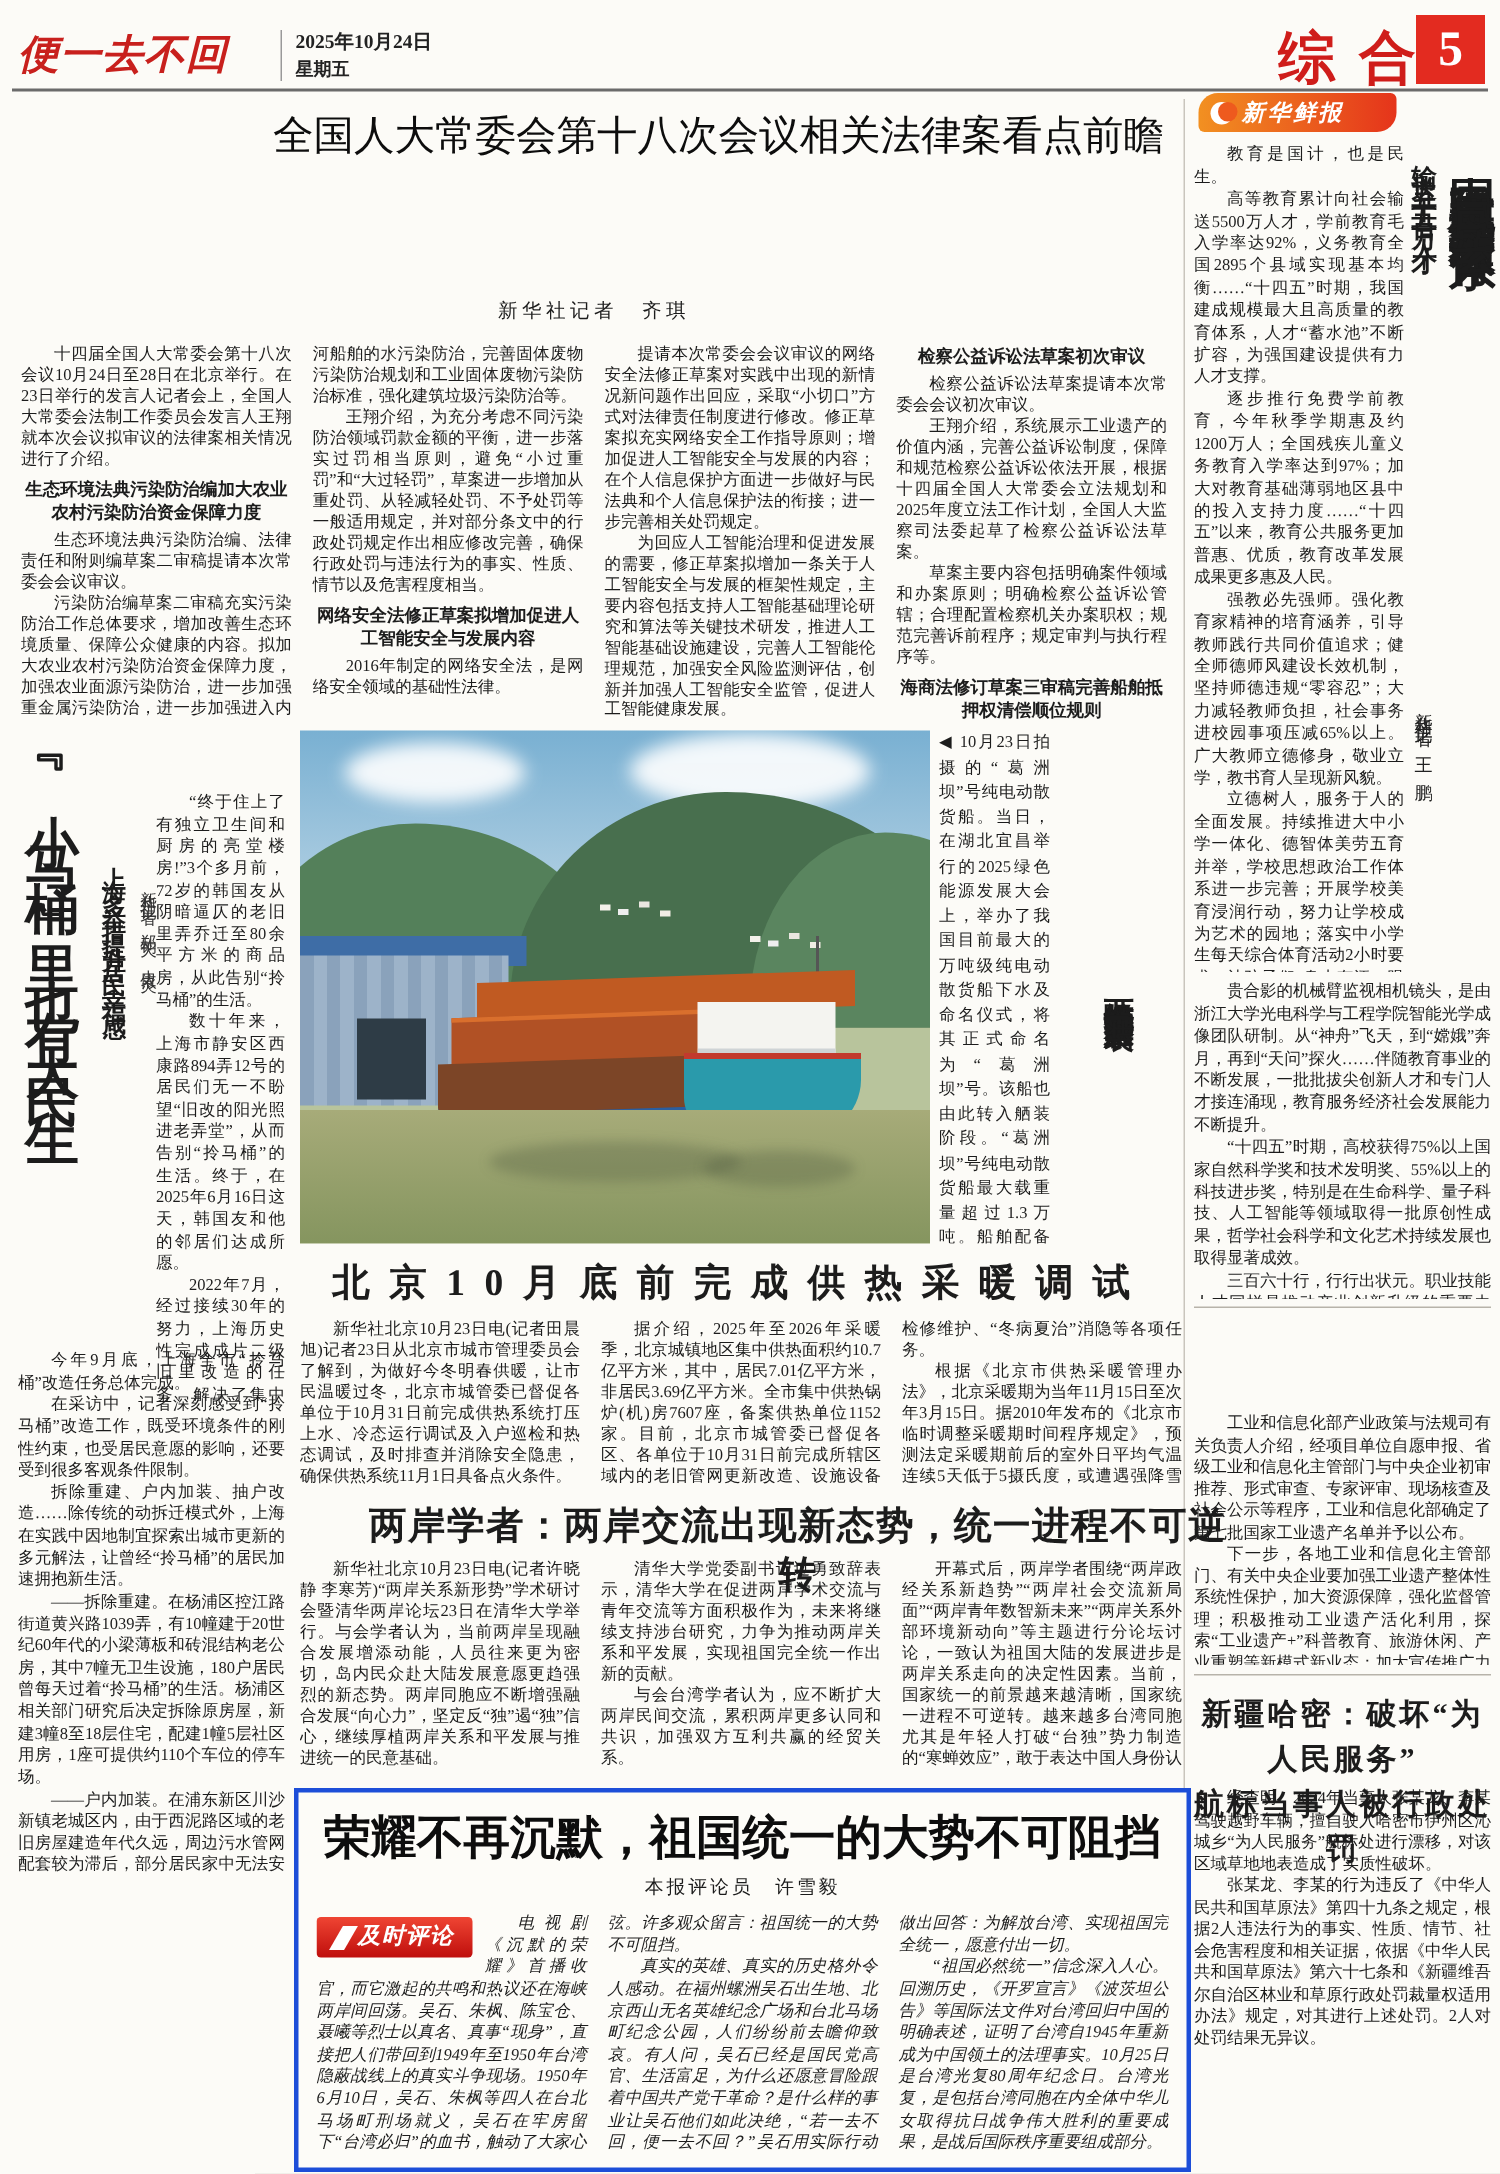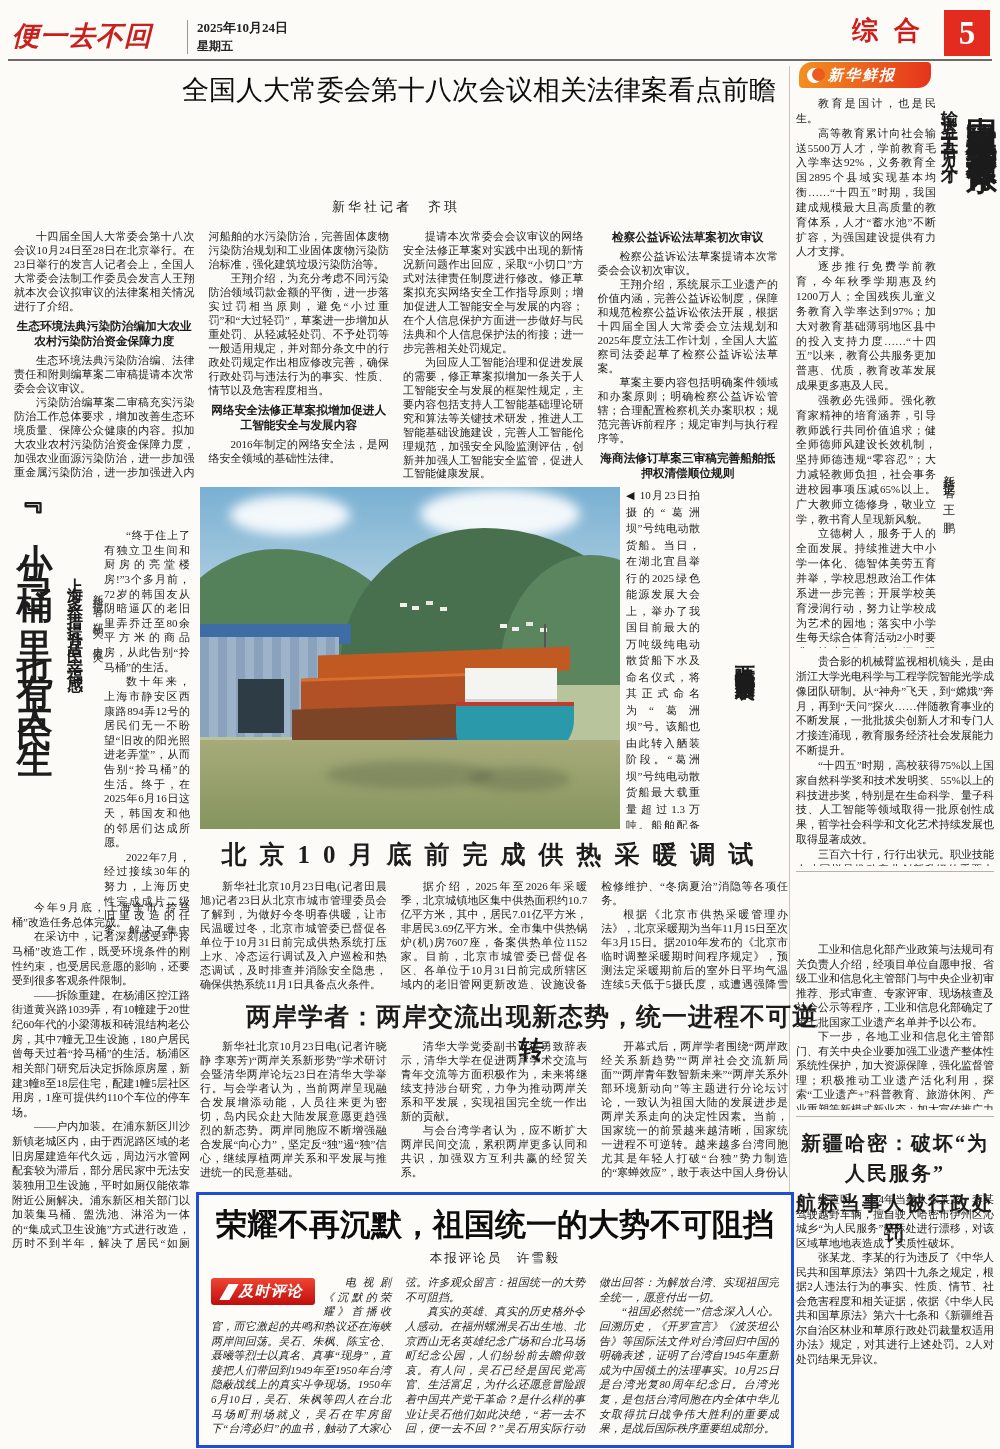--- a/index.html
+++ b/index.html
@@ -4,21 +4,21 @@
 <style>
   html,body{margin:0;padding:0;background:#e8e6e0;}
   .page{position:relative;width:1000px;height:1449px;background:#fcfbf7;margin:0 auto;
         font-family:"Liberation Serif","DejaVu Serif",serif;color:#1c1c1c;overflow:hidden;}
   .abs{position:absolute;}
   .v{writing-mode:vertical-rl;}
   
   .brand{left:12px;top:18px;font-size:27px;font-weight:900;color:#c8201d;font-style:italic;letter-spacing:1px;}
   .hdiv{left:187px;top:20px;width:1px;height:34px;background:#999;}
   .hdate{left:197px;top:19px;font-size:13px;font-weight:bold;color:#222;line-height:1.45;}
-  .section{left:852px;top:13px;font-size:26px;font-weight:900;color:#cf1d1a;letter-spacing:16px;}
+  .section{left:852px;top:13px;font-size:38px;font-weight:900;color:#cf1d1a;letter-spacing:16px;}
   .pagenum{left:944px;top:10px;width:46px;height:46px;background:#e32b20;color:#fff;
            display:flex;align-items:center;justify-content:center;font-size:33px;font-weight:bold;}
   .hrule{left:8px;top:59px;width:984px;height:0;border-top:2px solid #6b6b6b;}
   .vrule{left:789px;top:66px;width:1px;height:1379px;background:#c9c5bd;}
   
   .cols{column-fill:auto;text-align:justify;overflow:hidden;font-size:11px;line-height:1.27;}
   .para{margin:0;text-indent:2em;}
   .subhead{font-weight:bold;text-align:center;margin:5px 0;text-indent:0;font-size:1.06em;line-height:1.3;}
   
   .lead-title{left:16px;top:74px;width:760px;text-align:right;font-size:27px;font-weight:400;color:#0d0d0d;line-height:1.2;}
@@ -127,20 +127,21 @@
   <div class="abs v tt-sub">上海多举措提升居民幸福感</div>
   <div class="abs v tt-by">新华社记者　郑钧天　史依灵</div>
   <div class="abs tt-narrow">
       <p class="para">“终于住上了有独立卫生间和厨房的亮堂楼房!”3个多月前，72岁的韩国友从阴暗逼仄的老旧里弄乔迁至80余平方米的商品房，从此告别“拎马桶”的生活。</p>
       <p class="para">数十年来，上海市静安区西康路894弄12号的居民们无一不盼望“旧改的阳光照进老弄堂”，从而告别“拎马桶”的生活。终于，在2025年6月16日这天，韩国友和他的邻居们达成所愿。</p>
       <p class="para">2022年7月，经过接续30年的努力，上海历史性完成成片二级旧里改造的任务、解决了集中成片的“拎马桶”问题。紧接着，上海打响“两旧一村”攻坚战，持续攻克“拎马桶”难题。</p>
     </div>
   <div class="abs tt-wide">
       <p class="para">今年9月底，上海全市“拎马桶”改造任务总体完成。</p>
       <p class="para">在采访中，记者深刻感受到“拎马桶”改造工作，既受环境条件的刚性约束，也受居民意愿的影响，还要受到很多客观条件限制。</p>
+      <p class="para">拆除重建、户内加装、抽户改造……除传统的动拆迁模式外，上海在实践中因地制宜探索出城市更新的多元解法，让曾经“拎马桶”的居民加速拥抱新生活。</p>
       <p class="para">——拆除重建。在杨浦区控江路街道黄兴路1039弄，有10幢建于20世纪60年代的小梁薄板和砖混结构老公房，其中7幢无卫生设施，180户居民曾每天过着“拎马桶”的生活。杨浦区相关部门研究后决定拆除原房屋，新建3幢8至18层住宅，配建1幢5层社区用房，1座可提供约110个车位的停车场。</p>
       <p class="para">——户内加装。在浦东新区川沙新镇老城区内，由于西泥路区域的老旧房屋建造年代久远，周边污水管网配套较为滞后，部分居民家中无法安装独用卫生设施，平时如厕仅能依靠附近公厕解决。浦东新区相关部门以加装集马桶、盥洗池、淋浴为一体的“集成式卫生设施”方式进行改造，历时不到半年，解决了居民“如厕难”问题。</p>
     </div>
 
   <div class="abs photo">
     <div class="cloud" style="left:30px;top:8px;width:120px;height:40px;"></div>
     <div class="cloud" style="left:220px;top:2px;width:160px;height:50px;"></div>
     <div class="mtn" style="left:-40px;top:18%;width:260px;height:38%;background:#54805a;"></div>
     <div class="mtn" style="left:140px;top:12%;width:320px;height:46%;background:#486f4e;"></div>
     <div class="mtn" style="left:300px;top:20%;width:200px;height:38%;background:#5a855f;"></div>

